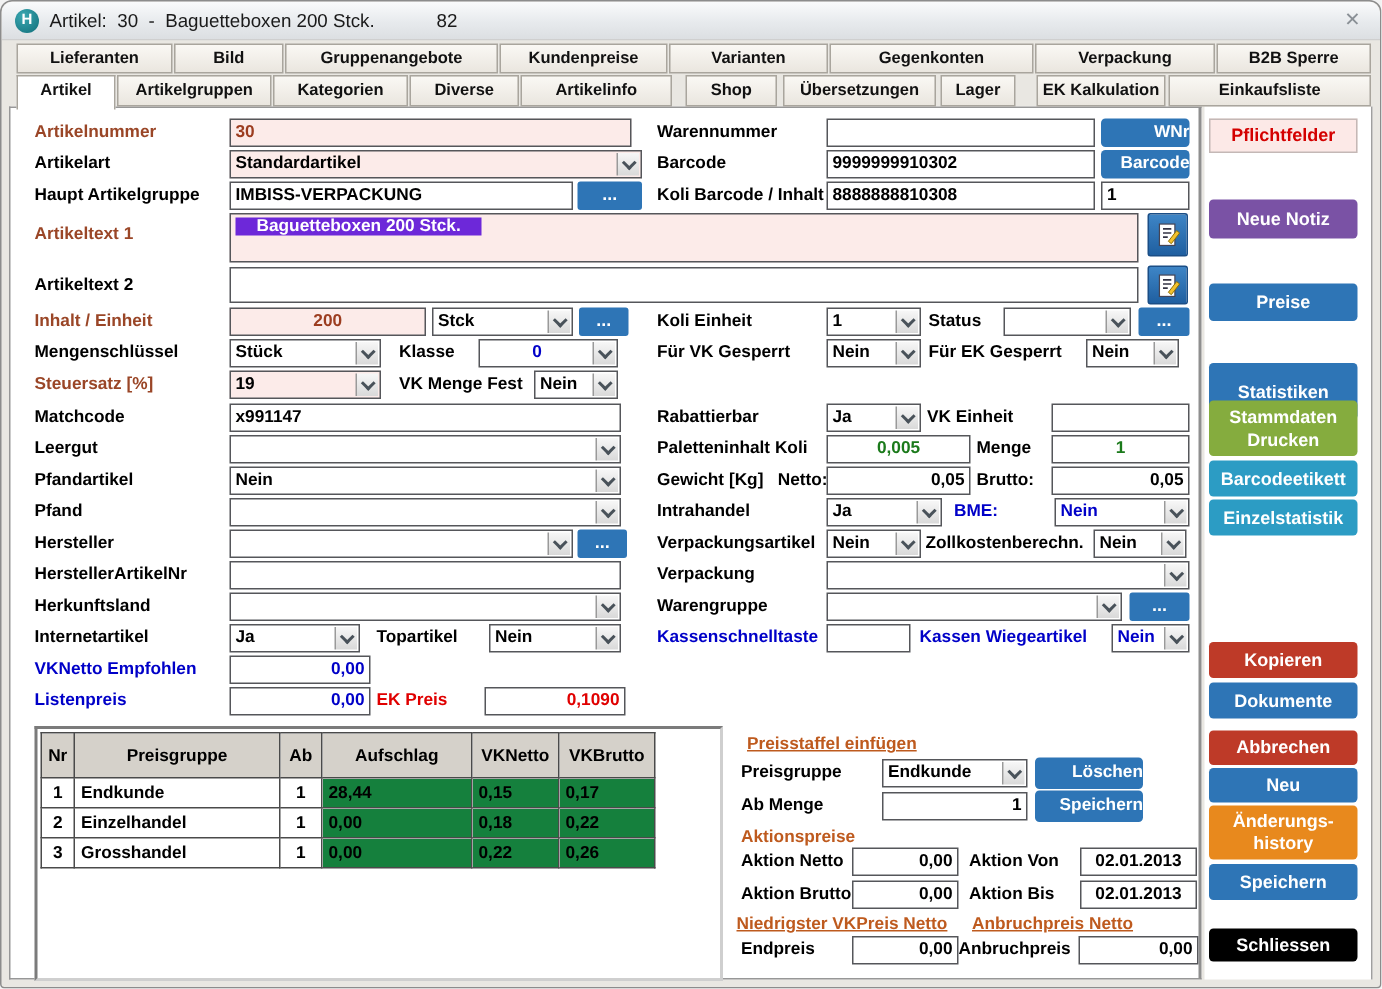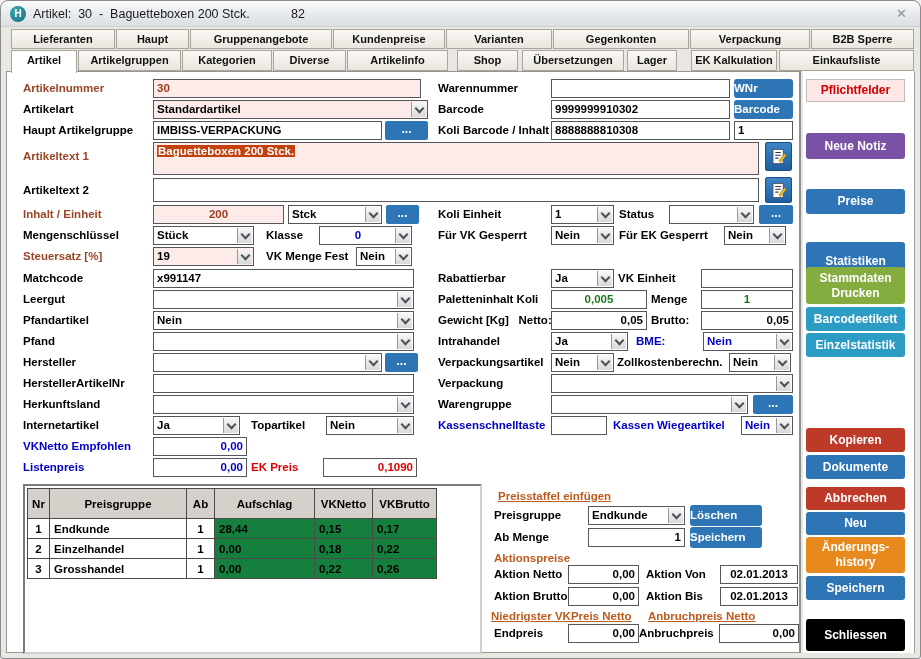--- a/index.html
+++ b/index.html
@@ -42,23 +42,23 @@
   .f.p{background:#FCEBE9}
   .f.c{text-align:center}
   .f.r{text-align:right}
   .tb{color:#9C3D20}.tblue{color:#0000C8}.tgreen{color:#1B7A1B}.tred{color:#E00000}
   .cb{padding-right:18px}
   .arr{position:absolute;right:1px;top:1px;bottom:1px;width:15px;
        background:linear-gradient(#F7F7F7,#D9D9D9);border-left:1px solid #9A9A9A;
        display:flex;align-items:center;justify-content:center}
   .arr::after{content:"";width:5px;height:5px;border-right:2px solid #49525A;
               border-bottom:2px solid #49525A;transform:rotate(45deg);margin-top:-3px}
-  .sel{background:#c2410c;color:#fff;padding:0 1px}
-  
-  .bbtn{position:absolute;background:#2E75B6;color:#fff;border-radius:3px;text-align:left;
+  .sel{background:#6d28d9;color:#fff;padding:0 14px}
+  
+  .bbtn{position:absolute;background:#2E75B6;color:#fff;border-radius:3px;text-align:right;
         font:bold 11.5px/19px "Liberation Sans",sans-serif;z-index:3;cursor:default}
   .dots{position:absolute;background:#2E75B6;color:#fff;border-radius:2px;text-align:center;
         font:bold 12px/17px "Liberation Sans",sans-serif;z-index:3;height:19px;cursor:default}
   .notebtn{position:absolute;background:linear-gradient(#3E85C6,#1F5FA0);border:1px solid #1B4E86;
            border-radius:2px;display:flex;align-items:center;justify-content:center;z-index:3;cursor:default}
   .sb{position:absolute;left:805px;width:99px;border-radius:3px;color:#fff;text-align:center;
       font:bold 12px/1.25 "Liberation Sans",sans-serif;display:flex;align-items:center;justify-content:center;
       z-index:3;cursor:default;padding:1px 2px}
   .c-blue{background:#2E75B6}.c-purple{background:#7A52A5}.c-green{background:#85AC3E}
   .c-teal{background:#2C9CC4}.c-orange{background:#E8891D}.c-red{background:#BE3A28}.c-black{background:#000}
@@ -82,21 +82,21 @@
 <div id="win">
 
   <div class="titlebar">
     <div class="app-icon">H</div>
     <div class="wtitle">Artikel:  30  -  Baguetteboxen 200 Stck.</div>
     <div class="wbadge">82</div>
     <div class="close-x">✕</div>
   </div>
 
   <div class="tab" style="left:10px;top:28px;width:104px">Lieferanten</div>
-  <div class="tab" style="left:115px;top:28px;width:73px">Haupt</div>
+  <div class="tab" style="left:115px;top:28px;width:73px">Bild</div>
   <div class="tab" style="left:189px;top:28px;width:142px">Gruppenangebote</div>
   <div class="tab" style="left:332px;top:28px;width:112px">Kundenpreise</div>
   <div class="tab" style="left:445px;top:28px;width:106px">Varianten</div>
   <div class="tab" style="left:552px;top:28px;width:136px">Gegenkonten</div>
   <div class="tab" style="left:689px;top:28px;width:120px">Verpackung</div>
   <div class="tab" style="left:810px;top:28px;width:103px">B2B Sperre</div>
 
   <div class="tab r2 active" style="left:10px;top:49px;width:66px">Artikel</div>
   <div class="tab r2" style="left:77px;top:49px;width:103px">Artikelgruppen</div>
   <div class="tab r2" style="left:181px;top:49px;width:90px">Kategorien</div>
@@ -314,15 +314,15 @@
   <div class="sb c-blue" style="top:241px;height:38px">Statistiken</div>
   <div class="sb c-green" style="top:266px;height:37px">Stammdaten Drucken</div>
   <div class="sb c-teal" style="top:306px;height:24px">Barcodeetikett</div>
   <div class="sb c-teal" style="top:332px;height:24px">Einzelstatistik</div>
   <div class="sb c-red" style="top:427px;height:24px">Kopieren</div>
   <div class="sb c-blue" style="top:454px;height:24px">Dokumente</div>
   <div class="sb c-red" style="top:486px;height:23px">Abbrechen</div>
   <div class="sb c-blue" style="top:511px;height:23px">Neu</div>
   <div class="sb c-orange" style="top:536px;height:36px">Änderungs-history</div>
   <div class="sb c-blue" style="top:575px;height:24px">Speichern</div>
-  <div class="sb c-black" style="top:618px;height:32px">Schliessen</div>
+  <div class="sb c-black" style="top:618px;height:22px">Schliessen</div>
 
 </div>
 
 </body></html>

